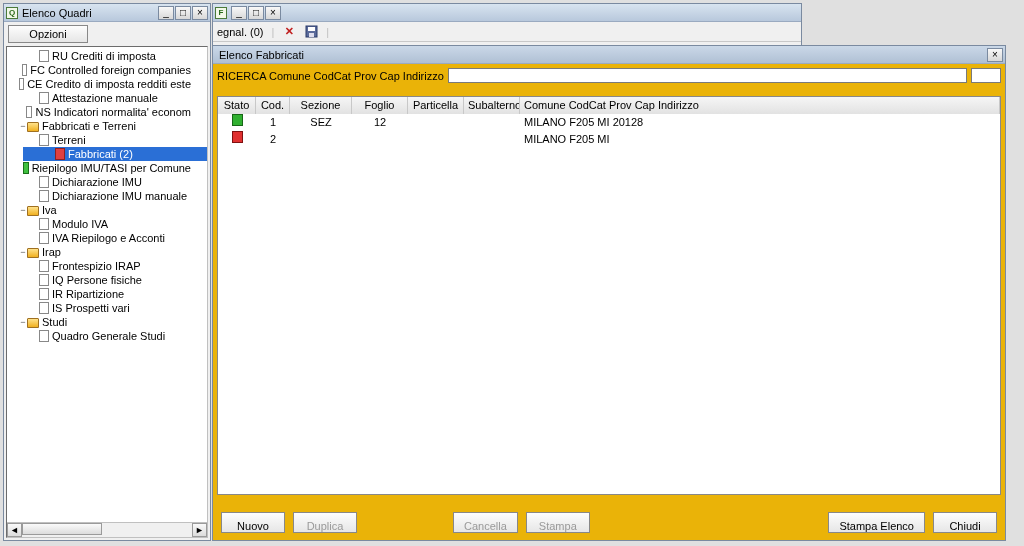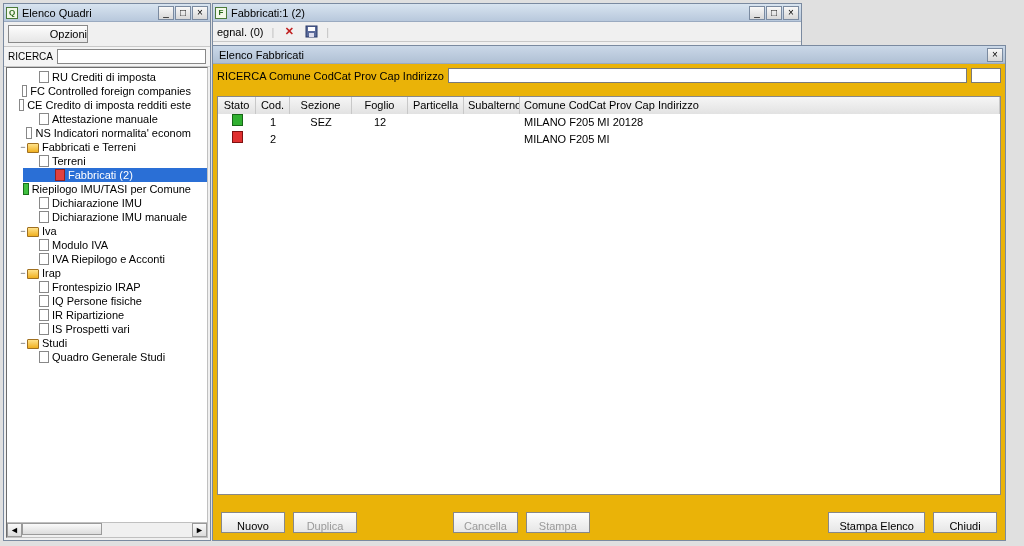--- a/index.html
+++ b/index.html
@@ -51,21 +51,21 @@
   }
 
   
   #win-left { left: 3px; top: 3px; width: 208px; height: 538px; }
   .opz-row { padding: 3px 4px; }
   .opz-btn {
     width: 80px; height: 18px;
     border: 1px solid #888;
     background: linear-gradient(#fdfdfd,#e6e6e6);
     cursor: default;
-    text-align: right;
+    text-align: center;
     line-height: 16px;
   }
   .search-row {
     display: flex; align-items: center;
     padding: 2px 4px; gap: 4px;
     border-top: 1px solid #c8c8c8;
     border-bottom: 1px solid #c8c8c8;
     background: #f4f4f4;
   }
   .search-lbl { font-size: 10px; }
@@ -196,21 +196,20 @@
   }
   .btn.disabled { color:#9a9a9a; }
 
 </style>
 </head>
 <body>
 
 <div id="win-back" class="window">
   <div class="titlebar">
     <span class="ticon">F</span>
-    <span class="wtitle">Fabbricati:1 (2)</span>
     <div class="winbtns">
       <div class="winbtn">_</div>
       <div class="winbtn">□</div>
       <div class="winbtn">×</div>
     </div>
   </div>
   <div class="toolbar">
     <span>egnal. (0)</span>
     <span style="color:#c0c0c0">|</span>
     <span class="tb-ico" style="color:#c02020;font-weight:bold;">✕</span>
@@ -230,24 +229,20 @@
     <span class="ticon">Q</span>
     <span class="wtitle">Elenco Quadri</span>
     <div class="winbtns">
       <div class="winbtn">_</div>
       <div class="winbtn">□</div>
       <div class="winbtn">×</div>
     </div>
   </div>
   <div class="opz-row">
     <div class="opz-btn">Opzioni</div>
-  </div>
-  <div class="search-row">
-    <span class="search-lbl">RICERCA</span>
-    <div class="search-in"></div>
   </div>
   <div class="tree">
     <div class="tree-inner" id="tree-inner">
         <div class="tnode">
           <span class="ind"></span>
           <span class="ind"></span>
           <span class="tw"></span>
           <span class="doc-ico"></span>
           <span class="tlabel">RU Crediti di imposta</span>
         </div>

